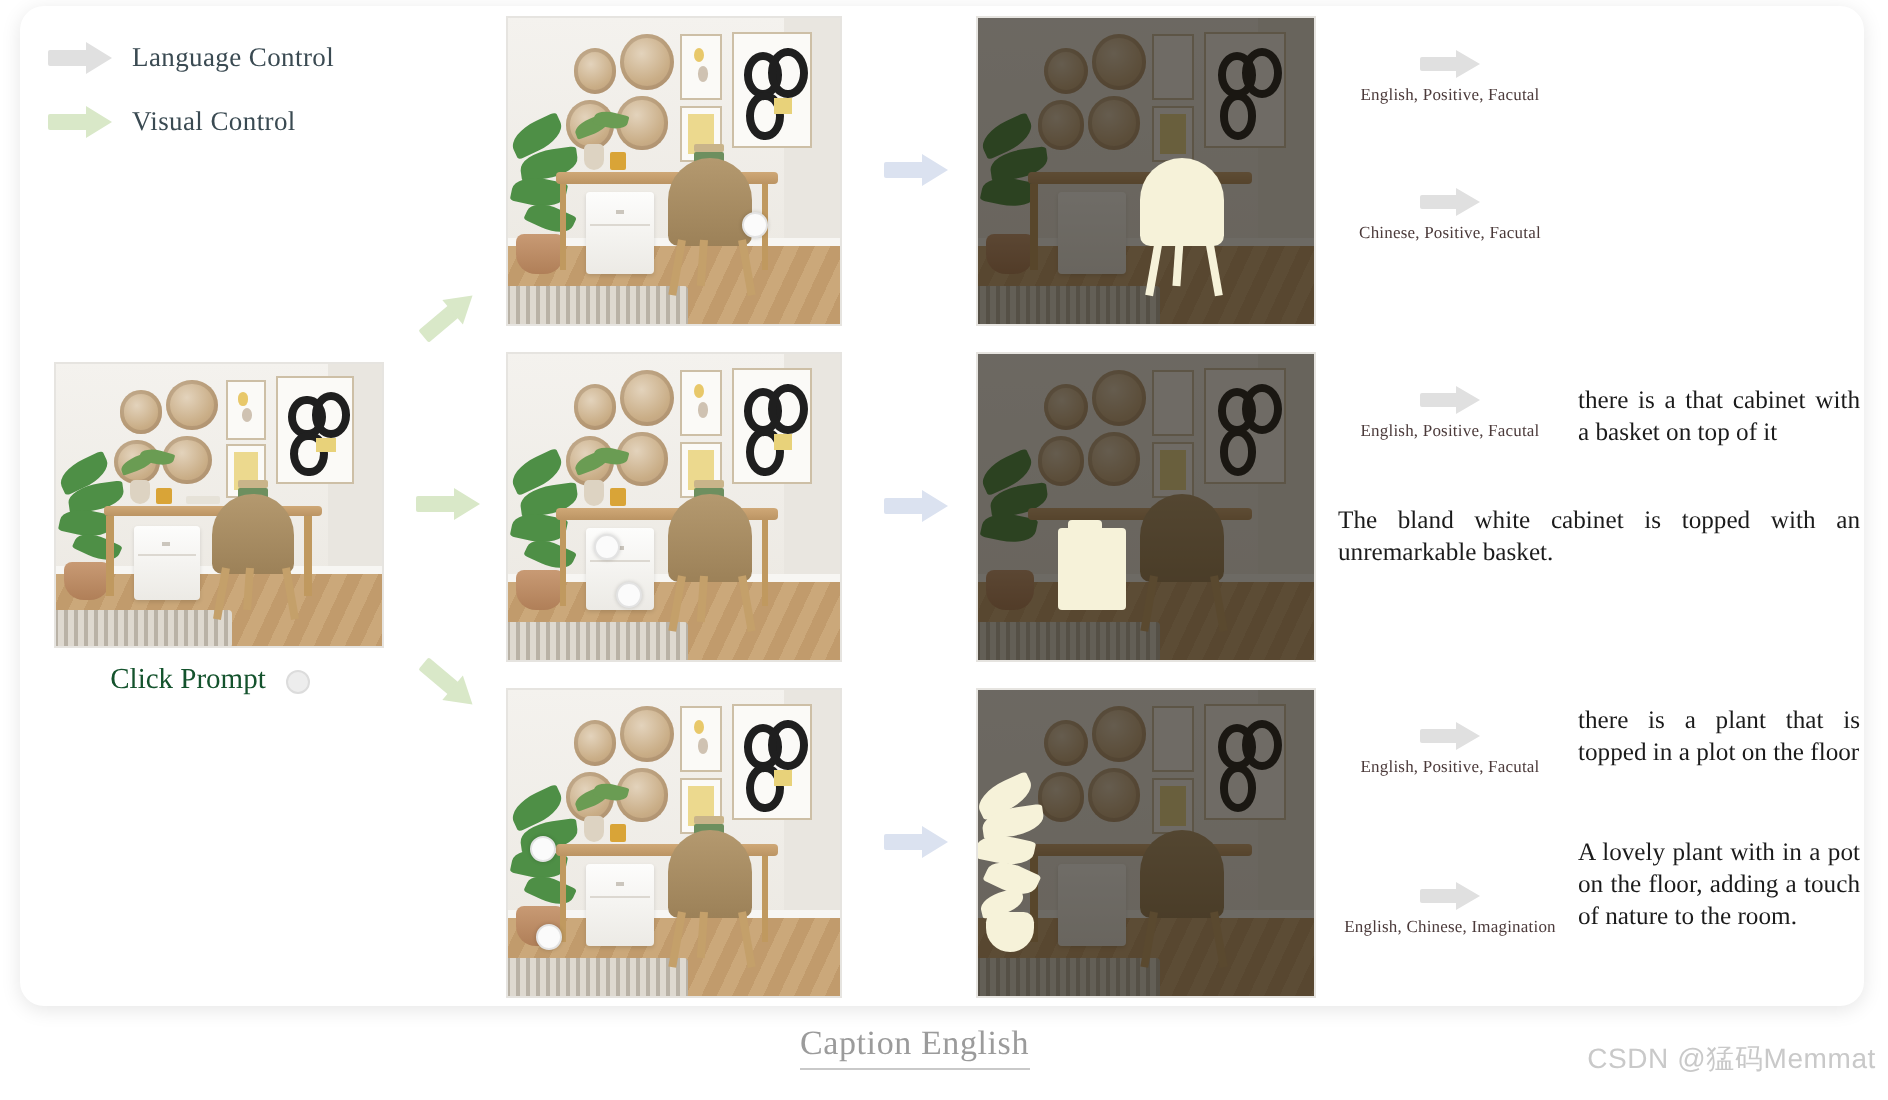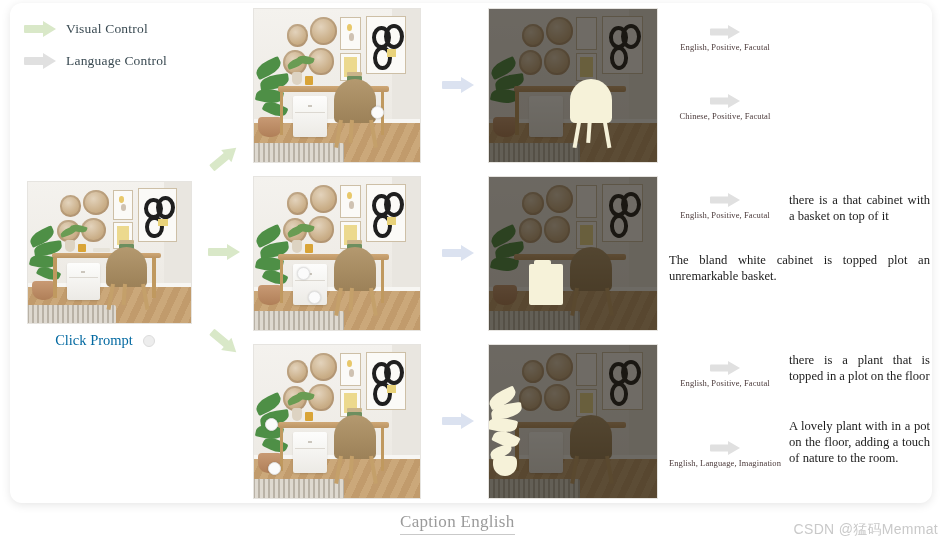--- a/index.html
+++ b/index.html
@@ -43,21 +43,21 @@
   .gray .head{border-left-color:#e0e0e0;}
   .blue .shaft{background:#dbe2f0;}
   .blue .head{border-left-color:#dbe2f0;}
 
   
   .input-panel{position:absolute;left:7px;top:178px;width:176px;}
   .click-prompt-row{
     display:flex;align-items:center;justify-content:center;
     margin-top:8px;gap:10px;
   }
-  .click-prompt-label{font-size:14.5px;color:#0369a1;font-family:"Liberation Serif",serif;}
+  .click-prompt-label{font-size:14.5px;color:#14532d;font-family:"Liberation Serif",serif;}
   .dot{
     width:10px;height:10px;border-radius:50%;
     background:#ededed;border:1px solid #dcdcdc;
   }
 
   
   .flow-arrows{position:absolute;left:196px;top:140px;width:56px;height:230px;}
   .flow-arrows .fa{position:absolute;}
   .fa-up{left:2px;top:6px;transform:rotate(-40deg);}
   .fa-mid{left:2px;top:100px;}
@@ -147,32 +147,32 @@
   }
   .frame-border{position:absolute;inset:0;border:1px solid #e6e4e0;pointer-events:none;}
 </style>
 </head>
 <body>
 
 <div class="card">
 
   <div class="legend">
     <div class="legend-row">
+      <span class="arrow sz-lg gray">
+        <span class="shaft"></span>
+          <span class="head"></span>
+      </span>
+      <span class="legend-label">Language Control</span>
+    </div>
+    <div class="legend-row">
       <span class="arrow sz-lg green">
         <span class="shaft"></span>
           <span class="head"></span>
       </span>
       <span class="legend-label">Visual Control</span>
-    </div>
-    <div class="legend-row">
-      <span class="arrow sz-lg gray">
-        <span class="shaft"></span>
-          <span class="head"></span>
-      </span>
-      <span class="legend-label">Language Control</span>
     </div>
   </div>
 
   <div class="input-panel">
     <div style="position:relative;left:10px;width:165px;height:143px;">
       <div class="scene">
         <div class="wall"></div>
           <div class="wall-r"></div>
         <div class="floor"></div>
           <div class="baseboard"></div>
@@ -487,21 +487,21 @@
           <div class="cap-left">
             <span class="arrow sz-md gray cap-arrow">
               <span class="shaft"></span>
                 <span class="head"></span>
               </span>
             <div class="cap-tag">English, Positive, Facutal</div>
           </div>
           <div class="cap-text">there is a that cabinet with a basket on top of it</div>
         </div>
         <div class="cap" style="top:76px;">
-          <div class="cap-text">The bland white cabinet is topped plot an unremarkable basket.</div>
+          <div class="cap-text">The bland white cabinet is topped with an unremarkable basket.</div>
         </div>
       </div>
     </div>
 
     <div class="row row-3">
 
       <div class="img-orig">
         <div class="scene">
           <div class="wall"></div>
             <div class="wall-r"></div>
@@ -614,21 +614,21 @@
             <div class="cap-tag">English, Positive, Facutal</div>
           </div>
           <div class="cap-text">there is a plant that is topped in a plot on the floor</div>
         </div>
         <div class="cap" style="top:74px;">
           <div class="cap-left">
             <span class="arrow sz-md gray cap-arrow" style="margin-top:22px;">
               <span class="shaft"></span>
                 <span class="head"></span>
               </span>
-            <div class="cap-tag">English, Language, Imagination</div>
+            <div class="cap-tag">English, Chinese, Imagination</div>
           </div>
           <div class="cap-text">A lovely plant with in a pot on the floor, adding a touch of nature to the room.</div>
         </div>
       </div>
     </div>
 
   </div>
 </div>
 
 <div class="footer-title">Caption English</div>

